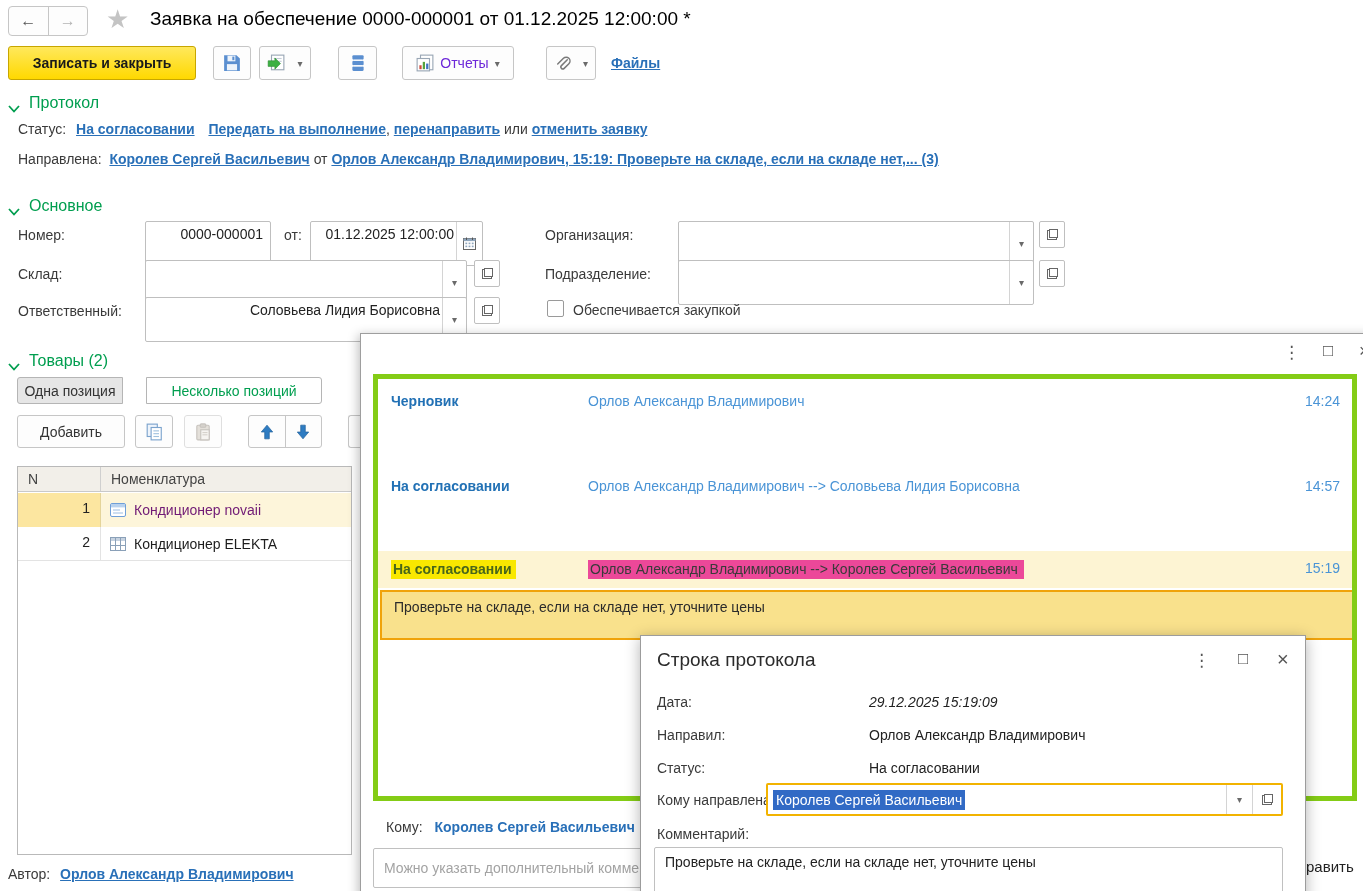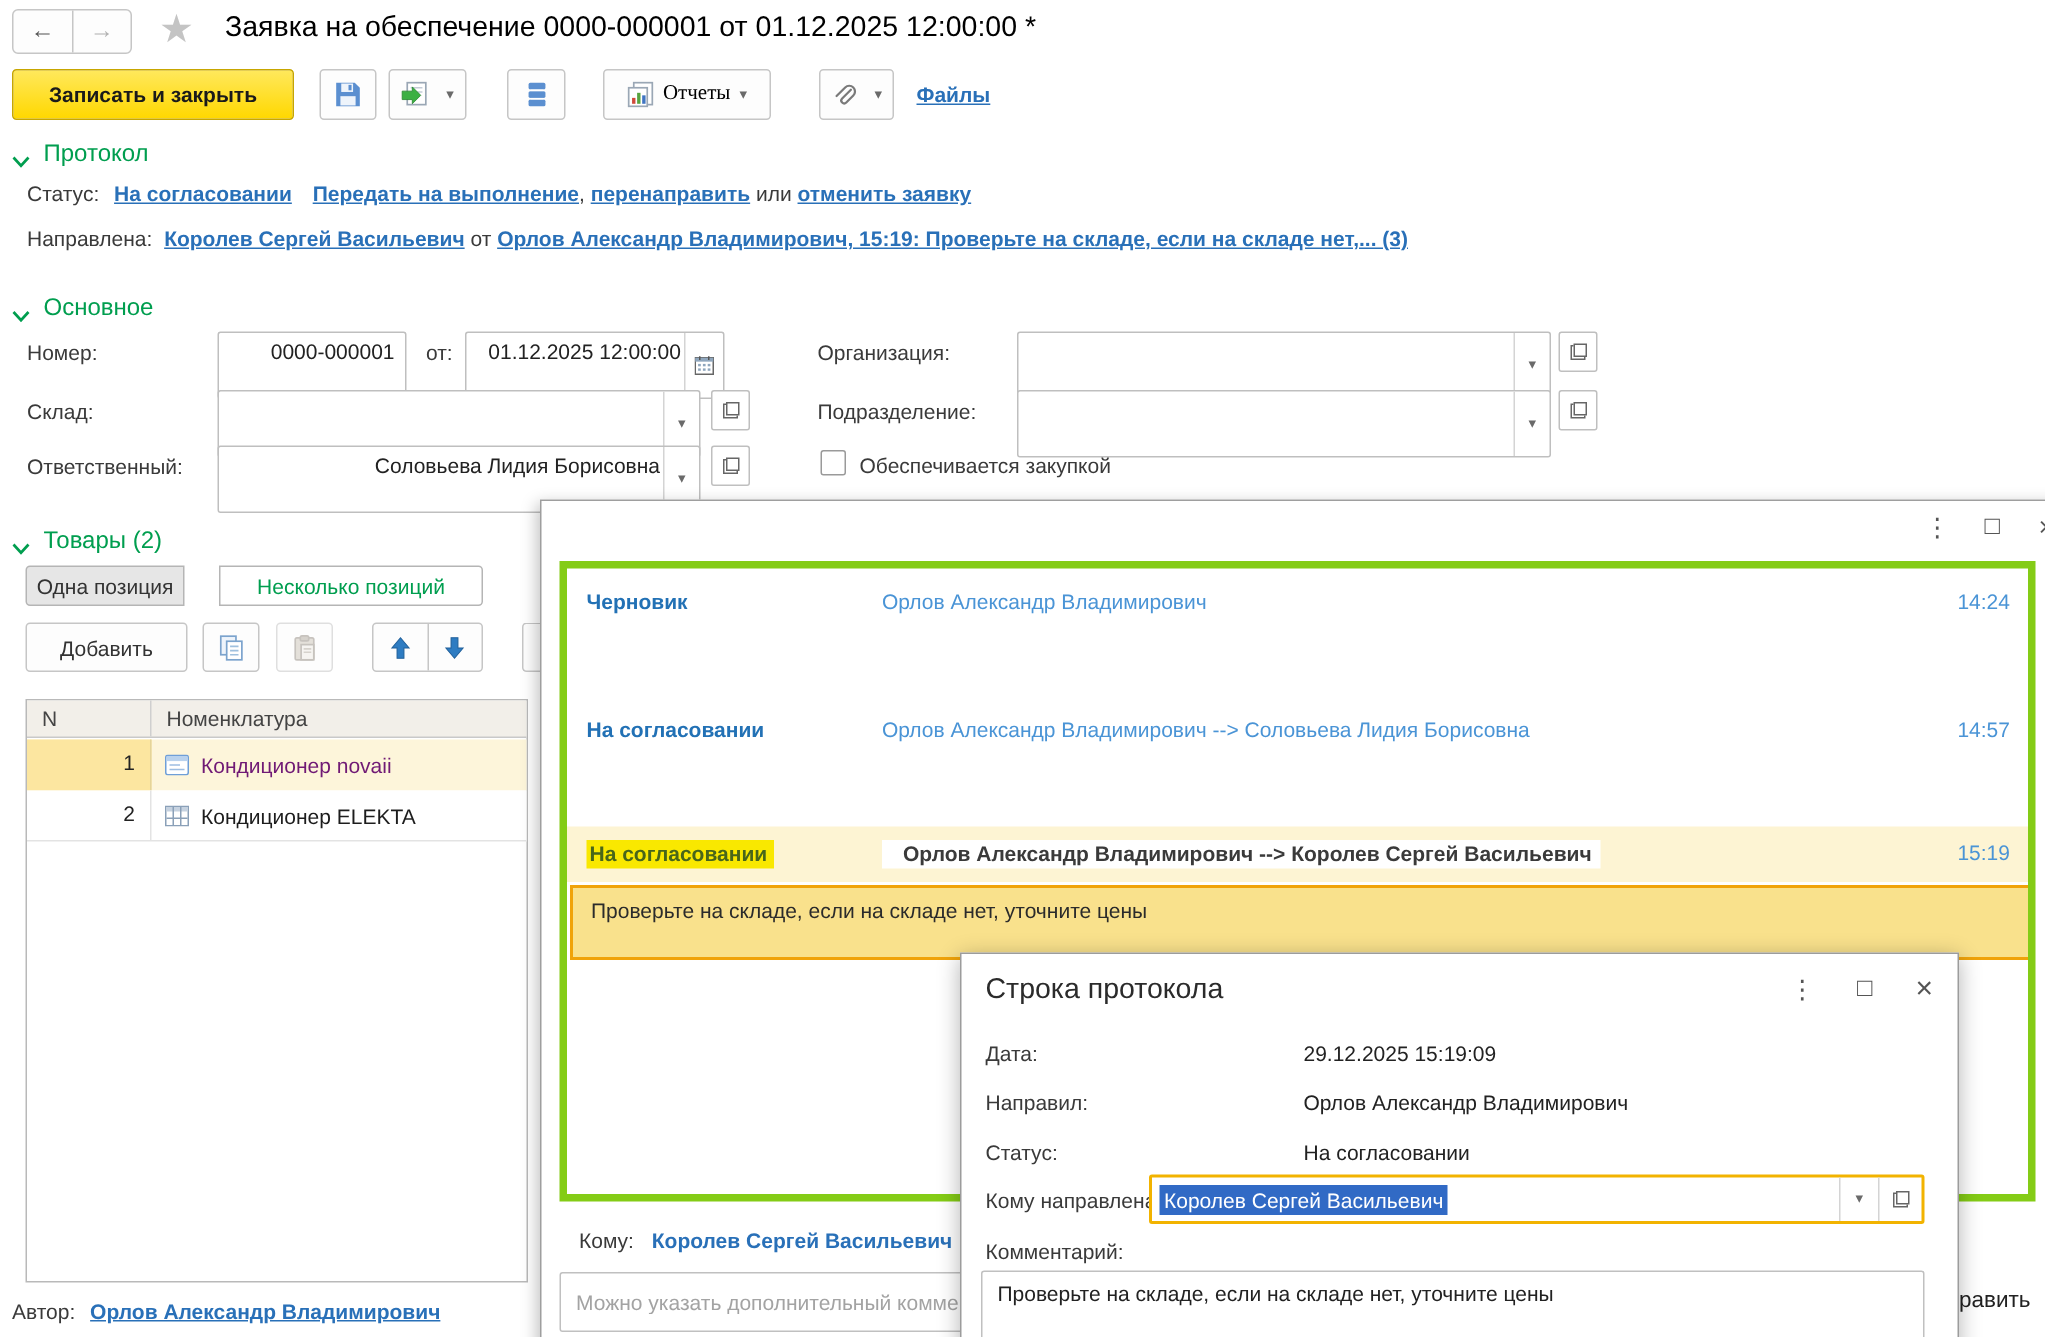--- a/index.html
+++ b/index.html
@@ -90,21 +90,21 @@
   <div class="tbtn" style="left:402px;width:112px;">
     <span style="display:flex;">
       <svg width="18" height="18" viewBox="0 0 16 16">
           <rect x="4" y="1" width="11" height="13" fill="#fff" stroke="#9aa7b5"></rect>
           <rect x="1" y="4" width="11" height="11" fill="#fff" stroke="#9aa7b5"></rect>
           <rect x="3" y="10" width="2" height="3.5" fill="#d04a3a"></rect>
           <rect x="6" y="7" width="2" height="6.5" fill="#57a33e"></rect>
           <rect x="9" y="8.5" width="2" height="5" fill="#3f74c2"></rect>
         </svg>
     </span>
-    <span style="color:#000000;font-family:Liberation Serif, serif;">Отчеты</span>
+    <span style="color:#6d28d9;">Отчеты</span>
     <span class="darr">▾</span>
   </div>
   <div class="tbtn" style="left:546px;width:50px;">
     <span style="display:flex;">
       <svg width="17" height="17" viewBox="0 0 16 16">
           <path d="M12.5 4.5 L7 10 a1.8 1.8 0 0 0 2.6 2.6 L14 8.2 a3.6 3.6 0 0 0 -5.1 -5.1 L3.5 8.5" fill="none" stroke="#7a7a7a" stroke-width="1.4" stroke-linecap="round"></path>
         </svg>
     </span>
     <span class="dsep"></span>
     <span class="darr">▾</span>
@@ -325,21 +325,21 @@
     </div>
 
     <div class="abs" style="left:0;top:93px;width:100%;height:28px;cursor:pointer;">
       <span class="abs" style="left:13px;top:6px;font-weight:bold;color:#2271b5;">На согласовании</span>
       <span class="abs" style="left:210px;top:6px;color:#4a94d6;">Орлов Александр Владимирович --&gt; Соловьева Лидия Борисовна</span>
       <span class="abs" style="right:12px;top:6px;color:#4a94d6;">14:57</span>
     </div>
 
     <div class="abs" style="left:0;top:172px;width:100%;height:37px;background:#fdf4d3;cursor:pointer;">
       <span class="abs" style="left:13px;top:9px;font-weight:bold;color:#48661a;background:#f9e800;padding:1px 4px 2px 2px;">На согласовании</span>
-      <span class="abs" style="left:210px;top:9px;color:#3a3a3a;background:#ffffff;padding:1px 6px 2px 14px;font-weight:bold;">Орлов Александр Владимирович --&gt; Королев Сергей Васильевич</span>
+      <span class="abs" style="left:210px;top:9px;color:#3a3a3a;background:#ec4899;padding:1px 6px 2px 2px;">Орлов Александр Владимирович --&gt; Королев Сергей Васильевич</span>
       <span class="abs" style="right:12px;top:9px;color:#4a94d6;">15:19</span>
     </div>
 
     <div class="abs" style="left:2px;top:211px;width:978px;height:50px;background:#f9e18c;border:2px solid #f0a30a;padding:7px 12px;color:#2b2b2b;">
       <span>Проверьте на складе, если на складе нет, уточните цены</span>
     </div>
   </div>
 
   <div class="abs" style="left:25px;top:485px;white-space:nowrap;">
     <span class="lbl">Кому:</span>
@@ -357,21 +357,21 @@
     <span>⋮</span>
   </button>
   <button class="winbtn abs" style="left:597px;top:13px;font-size:17px;">
     <span>□</span>
   </button>
   <button class="winbtn abs" style="left:636px;top:12px;font-size:20px;">
     <span>×</span>
   </button>
 
   <span class="abs lbl" style="left:16px;top:58px;">Дата:</span>
-  <span class="abs" style="left:228px;top:58px;color:#222;">29.12.2025 15:19:09</span>
+  <span class="abs" style="left:228px;top:58px;color:#222;font-style:italic;">29.12.2025 15:19:09</span>
 
   <span class="abs lbl" style="left:16px;top:91px;">Направил:</span>
   <span class="abs" style="left:228px;top:91px;color:#222;">Орлов Александр Владимирович</span>
 
   <span class="abs lbl" style="left:16px;top:124px;">Статус:</span>
   <span class="abs" style="left:228px;top:124px;color:#222;">На согласовании</span>
 
   <span class="abs lbl" style="left:16px;top:156px;">Кому направлена:</span>
   <div class="abs" style="left:125px;top:147px;width:517px;height:33px;border:2px solid #f2b300;border-radius:2px;background:#fff;display:flex;align-items:stretch;">
     <div style="flex:1;display:flex;align-items:center;padding-left:5px;overflow:hidden;">

